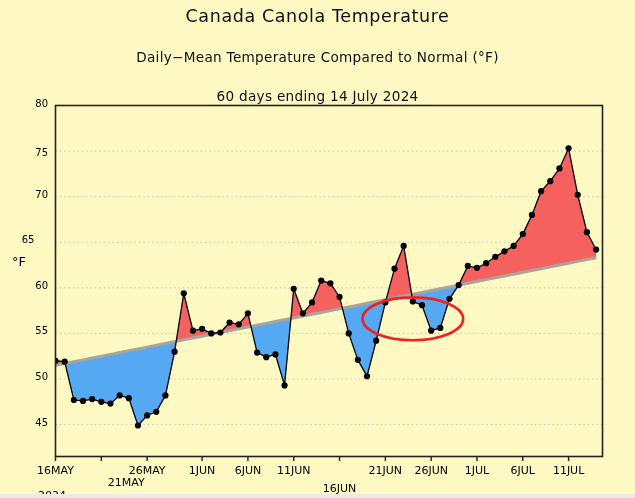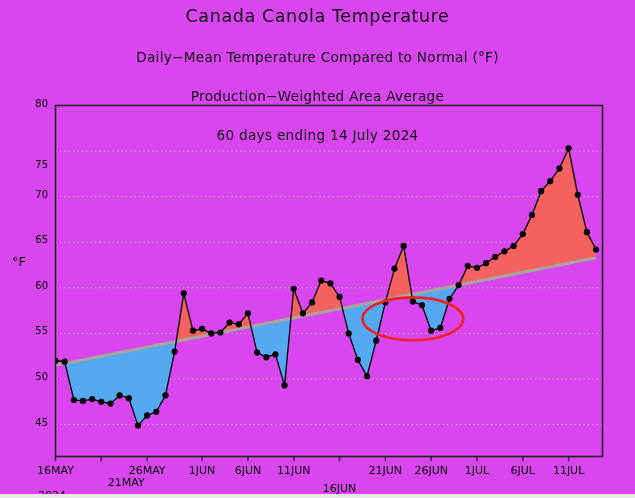--- a/index.html
+++ b/index.html
@@ -11,21 +11,21 @@
     width: 635px;
     height: 498px;
     overflow: hidden;
     font-family: "DejaVu Sans", sans-serif;
     color: #000000;
   }
   #page {
     position: relative;
     width: 635px;
     height: 498px;
-    background: #d946ef;
+    background: #fef9c3;
     box-sizing: border-box;
   }
   #page::after {
     content: "";
     position: absolute;
     left: 0; right: 0; bottom: 0;
     height: 4px;
     background: #e8eaec;
   }
   .titles {
@@ -99,34 +99,33 @@
   }
 </style>
 </head>
 <body>
 
 <div id="page">
 
   <div class="titles">
     <div class="title-main">Canada Canola Temperature</div>
     <div class="title-sub">Daily−Mean Temperature Compared to Normal (°F)</div>
-    <div class="title-sub">Production−Weighted Area Average</div>
     <div class="title-sub">60 days ending 14 July 2024</div>
   </div>
 
   <div class="axis-label-y">°F</div>
 
   <div class="ytick-wrap" id="ytick-wrap">
       <div class="ytick" style="top: 424.591px;">45</div>
       <div class="ytick" style="top: 379.006px;">50</div>
       <div class="ytick" style="top: 333.422px;">55</div>
       <div class="ytick" style="top: 287.838px;">60</div>
-      <div class="ytick" style="top: 242.253px;">65</div>
+      <div class="ytick" style="top: 242.253px; text-align: center;">65</div>
       <div class="ytick" style="top: 196.669px;">70</div>
-      <div class="ytick" style="top: 167px;">75</div>
+      <div class="ytick" style="top: 155px;">75</div>
       <div class="ytick" style="top: 105.5px;">80</div>
     </div>
 
   <svg id="chart-area" width="635" height="498" viewBox="0 0 635 498" xmlns="http://www.w3.org/2000/svg" shape-rendering="geometricPrecision">
     <defs>
       <clipPath id="clip-above">
           <path id="clip-above-path" d="M55.5 105.5 L602.5 105.5 L596.09 257.75 L586.92 259.58 L577.76 261.40 L568.60 263.22 L559.44 265.05 L550.27 266.87 L541.11 268.69 L531.95 270.52 L522.79 272.34 L513.62 274.16 L504.46 275.99 L495.30 277.81 L486.14 279.63 L476.97 281.46 L467.81 283.28 L458.65 285.10 L449.49 286.93 L440.32 288.75 L431.16 290.57 L422.00 292.40 L412.84 294.22 L403.67 296.04 L394.51 297.87 L385.35 299.69 L376.19 301.51 L367.02 303.34 L357.86 305.16 L348.70 306.98 L339.54 308.81 L330.37 310.63 L321.21 312.45 L312.05 314.28 L302.89 316.10 L293.72 317.92 L284.56 319.75 L275.40 321.57 L266.24 323.39 L257.07 325.22 L247.91 327.04 L238.75 328.86 L229.59 330.69 L220.42 332.51 L211.26 334.33 L202.10 336.16 L192.94 337.98 L183.77 339.80 L174.61 341.63 L165.45 343.45 L156.29 345.27 L147.12 347.10 L137.96 348.92 L128.80 350.74 L119.64 352.57 L110.47 354.39 L101.31 356.21 L92.15 358.04 L82.99 359.86 L73.82 361.68 L64.66 363.51 L55.50 365.33 Z"></path>
         </clipPath>
       <clipPath id="clip-below">
           <path id="clip-below-path" d="M55.5 456.5 L602.5 456.5 L596.09 257.75 L586.92 259.58 L577.76 261.40 L568.60 263.22 L559.44 265.05 L550.27 266.87 L541.11 268.69 L531.95 270.52 L522.79 272.34 L513.62 274.16 L504.46 275.99 L495.30 277.81 L486.14 279.63 L476.97 281.46 L467.81 283.28 L458.65 285.10 L449.49 286.93 L440.32 288.75 L431.16 290.57 L422.00 292.40 L412.84 294.22 L403.67 296.04 L394.51 297.87 L385.35 299.69 L376.19 301.51 L367.02 303.34 L357.86 305.16 L348.70 306.98 L339.54 308.81 L330.37 310.63 L321.21 312.45 L312.05 314.28 L302.89 316.10 L293.72 317.92 L284.56 319.75 L275.40 321.57 L266.24 323.39 L257.07 325.22 L247.91 327.04 L238.75 328.86 L229.59 330.69 L220.42 332.51 L211.26 334.33 L202.10 336.16 L192.94 337.98 L183.77 339.80 L174.61 341.63 L165.45 343.45 L156.29 345.27 L147.12 347.10 L137.96 348.92 L128.80 350.74 L119.64 352.57 L110.47 354.39 L101.31 356.21 L92.15 358.04 L82.99 359.86 L73.82 361.68 L64.66 363.51 L55.50 365.33 Z"></path>

